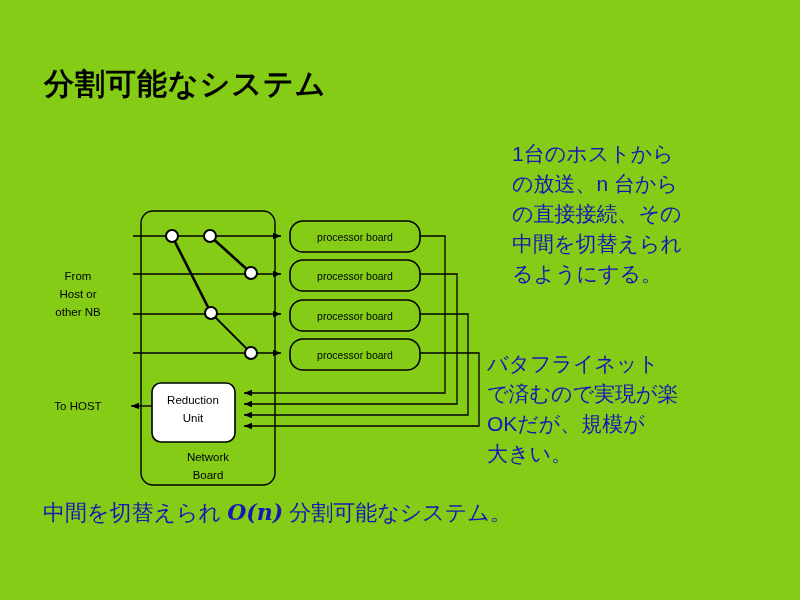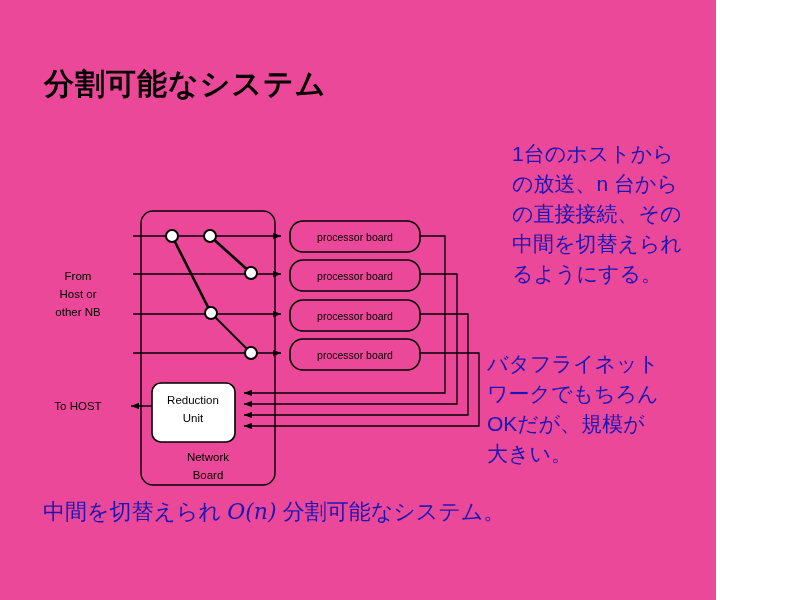--- a/index.html
+++ b/index.html
@@ -2,23 +2,23 @@
 <html lang="ja"><head>
 <meta charset="utf-8">
 <style>
   html, body {
     margin: 0;
     padding: 0;
     background: #ffffff;
   }
   #slide {
     position: relative;
-    width: 716px;
+    width: 800px;
     height: 600px;
-    background: #ec4899;
+    background: #84cc16;
     overflow: hidden;
     font-family: "Liberation Sans", "DejaVu Sans", sans-serif;
   }
 
   
   #slide-title {
     position: absolute;
     left: 44px;
     top: 69px;
     font-size: 30px;
@@ -77,21 +77,21 @@
     width: 740px;
     color: #1a16b4;
     font-size: 22px;
     line-height: 30px;
     font-weight: 500;
     white-space: nowrap;
   }
   .mathvar {
     font-family: "DejaVu Serif", "Liberation Serif", serif;
     font-style: italic;
-    font-weight: 400;
+    font-weight: 700;
   }
 </style>
 </head>
 <body>
 
 <div id="slide">
 
   <div id="slide-title">分割可能なシステム</div>
 
   <div id="diagram">
@@ -167,21 +167,21 @@
     </svg>
   </div>
 
   <div id="blue-para-1" class="blue-block">1台のホストから
 の放送、n 台から
 の直接接続、その
 中間を切替えられ
 るようにする。</div>
 
   <div id="blue-para-2" class="blue-block">バタフライネット
-ワークでもちろん
+で済むので実現が楽
 OKだが、規模が
 大きい。</div>
 
   <div id="blue-bottom">
     <span>中間を切替えられ </span><span class="mathvar">O(n)</span><span> 分割可能なシステム。</span>
   </div>
 
 </div>
 
 </body></html>

